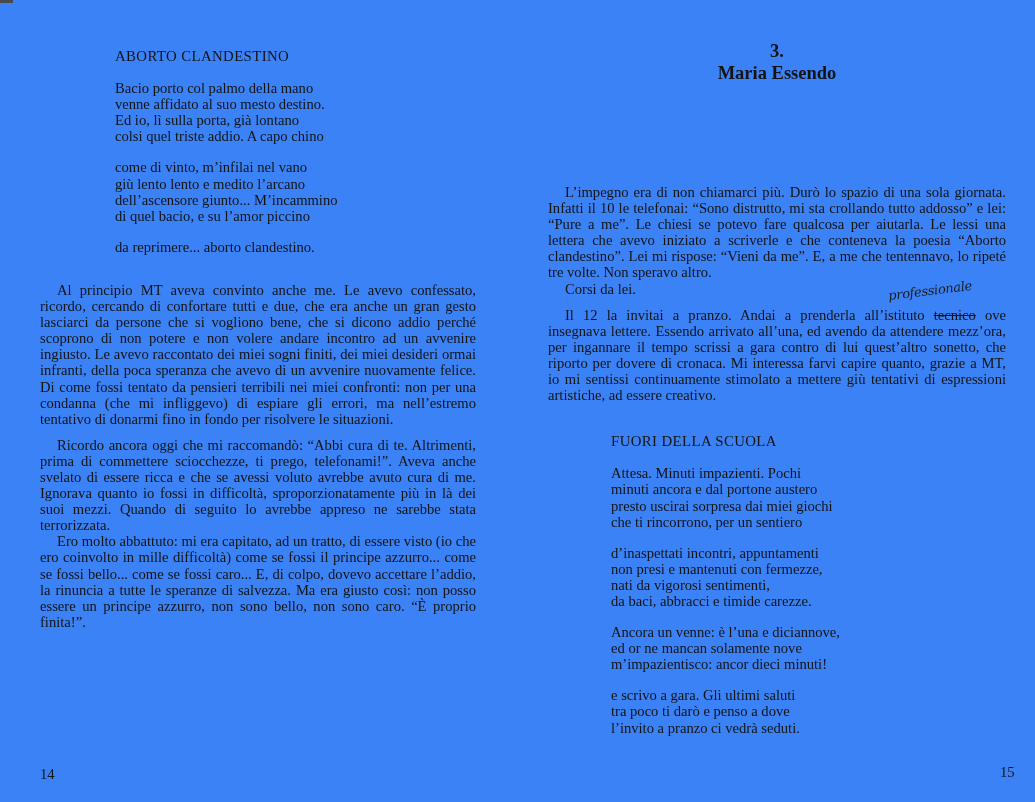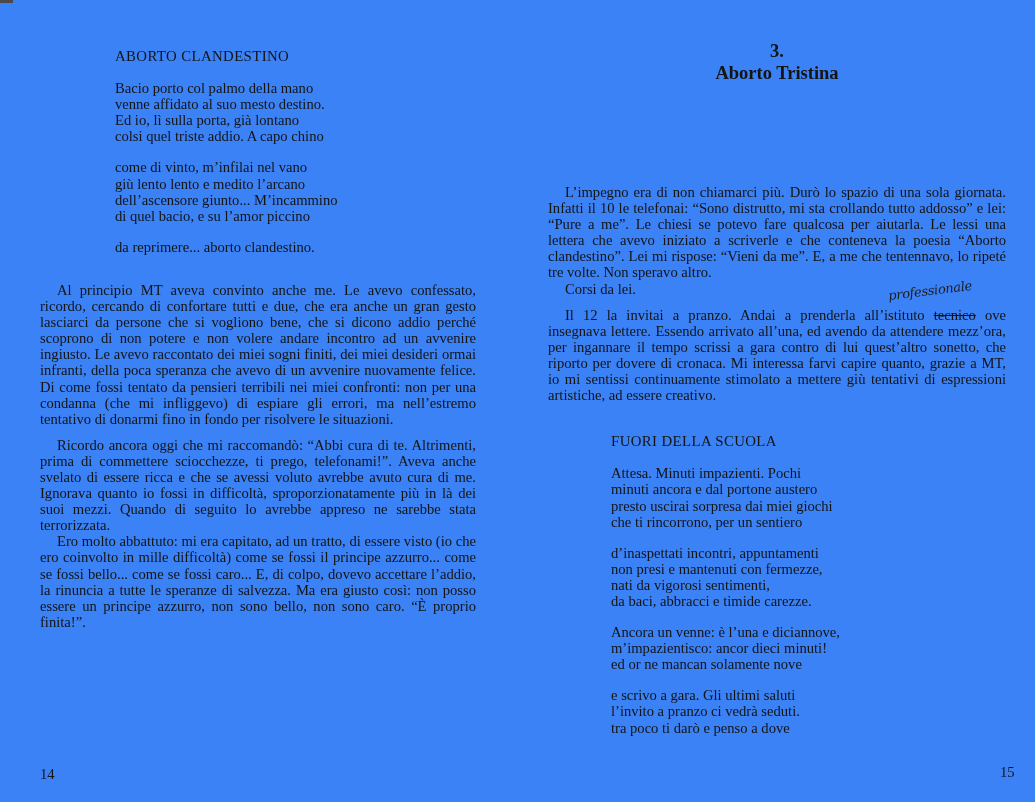--- a/index.html
+++ b/index.html
@@ -116,21 +116,21 @@
 
     <p class="para para-gap">Al principio MT aveva convinto anche me. Le avevo confessato, ricordo, cercando di confortare tutti e due, che era anche un gran gesto lasciarci da persone che si vogliono bene, che si dicono addio perché scoprono di non potere e non volere andare incontro ad un avvenire ingiusto. Le avevo raccontato dei miei sogni finiti, dei miei desideri ormai infranti, della poca speranza che avevo di un avvenire nuovamente felice. Di come fossi tentato da pensieri terribili nei miei confronti: non per una condanna (che mi infliggevo) di espiare gli errori, ma nell’estremo tentativo di donarmi fino in fondo per risolvere le situazioni.</p>
     <p class="para para-gap-sm">Ricordo ancora oggi che mi raccomandò: “Abbi cura di te. Altrimenti, prima di commettere sciocchezze, ti prego, telefonami!”. Aveva anche svelato di essere ricca e che se avessi voluto avrebbe avuto cura di me. Ignorava quanto io fossi in difficoltà, sproporzionatamente più in là dei suoi mezzi. Quando di seguito lo avrebbe appreso ne sarebbe stata terrorizzata.</p>
     <p class="para">Ero molto abbattuto: mi era capitato, ad un tratto, di essere visto (io che ero coinvolto in mille difficoltà) come se fossi il principe azzurro... come se fossi bello... come se fossi caro... E, di colpo, dovevo accettare l’addio, la rinuncia a tutte le speranze di salvezza. Ma era giusto così: non posso essere un principe azzurro, non sono bello, non sono caro. “È proprio finita!”.</p>
   </div>
 
   <div class="page page-right">
 
     <div class="chapter-head">
       <div class="chapter-number">3.</div>
-      <div class="chapter-title">Aborto Tristina</div>
+      <div class="chapter-title">Maria Essendo</div>
     </div>
 
     <p class="para body-start">L’impegno era di non chiamarci più. Durò lo spazio di una sola giornata. Infatti il 10 le telefonai: “Sono distrutto, mi sta crollando tutto addosso” e lei: “Pure a me”. Le chiesi se potevo fare qualcosa per aiutarla. Le lessi una lettera che avevo iniziato a scriverle e che conteneva la poesia “Aborto clandestino”. Lei mi rispose: “Vieni da me”. E, a me che tentennavo, lo ripeté tre volte. Non speravo altro.</p>
     <p class="para">Corsi da lei.</p>
 
     <div class="annotation">professionale</div>
 
     <p class="para para-gap-sm"><span>Il 12 la invitai a pranzo. Andai a prenderla all’istituto </span><span class="struck">tecnico</span><span> ove insegnava lettere. Essendo arrivato all’una, ed avendo da attendere mezz’ora, per ingannare il tempo scrissi a gara contro di lui quest’altro sonetto, che riporto per dovere di cronaca. Mi interessa farvi capire quanto, grazie a MT, io mi sentissi continuamente stimolato a mettere giù tentativi di espressioni artistiche, ad essere creativo.</span></p>
 
     <div class="poem-block-right">
@@ -145,28 +145,28 @@
 
       <div class="stanza">
         <div class="pline">d’inaspettati incontri, appuntamenti</div>
         <div class="pline">non presi e mantenuti con fermezze,</div>
         <div class="pline">nati da vigorosi sentimenti,</div>
         <div class="pline">da baci, abbracci e timide carezze.</div>
       </div>
 
       <div class="stanza">
         <div class="pline">Ancora un venne: è l’una e diciannove,</div>
+        <div class="pline">ed or ne mancan solamente nove</div>
         <div class="pline">m’impazientisco: ancor dieci minuti!</div>
-        <div class="pline">ed or ne mancan solamente nove</div>
       </div>
 
       <div class="stanza">
         <div class="pline">e scrivo a gara. Gli ultimi saluti</div>
+        <div class="pline">tra poco ti darò e penso a dove</div>
         <div class="pline">l’invito a pranzo ci vedrà seduti.</div>
-        <div class="pline">tra poco ti darò e penso a dove</div>
       </div>
     </div>
   </div>
 
   <div class="page-number page-number-left">14</div>
   <div class="page-number page-number-right">15</div>
 
 </div>
 
 </body></html>

